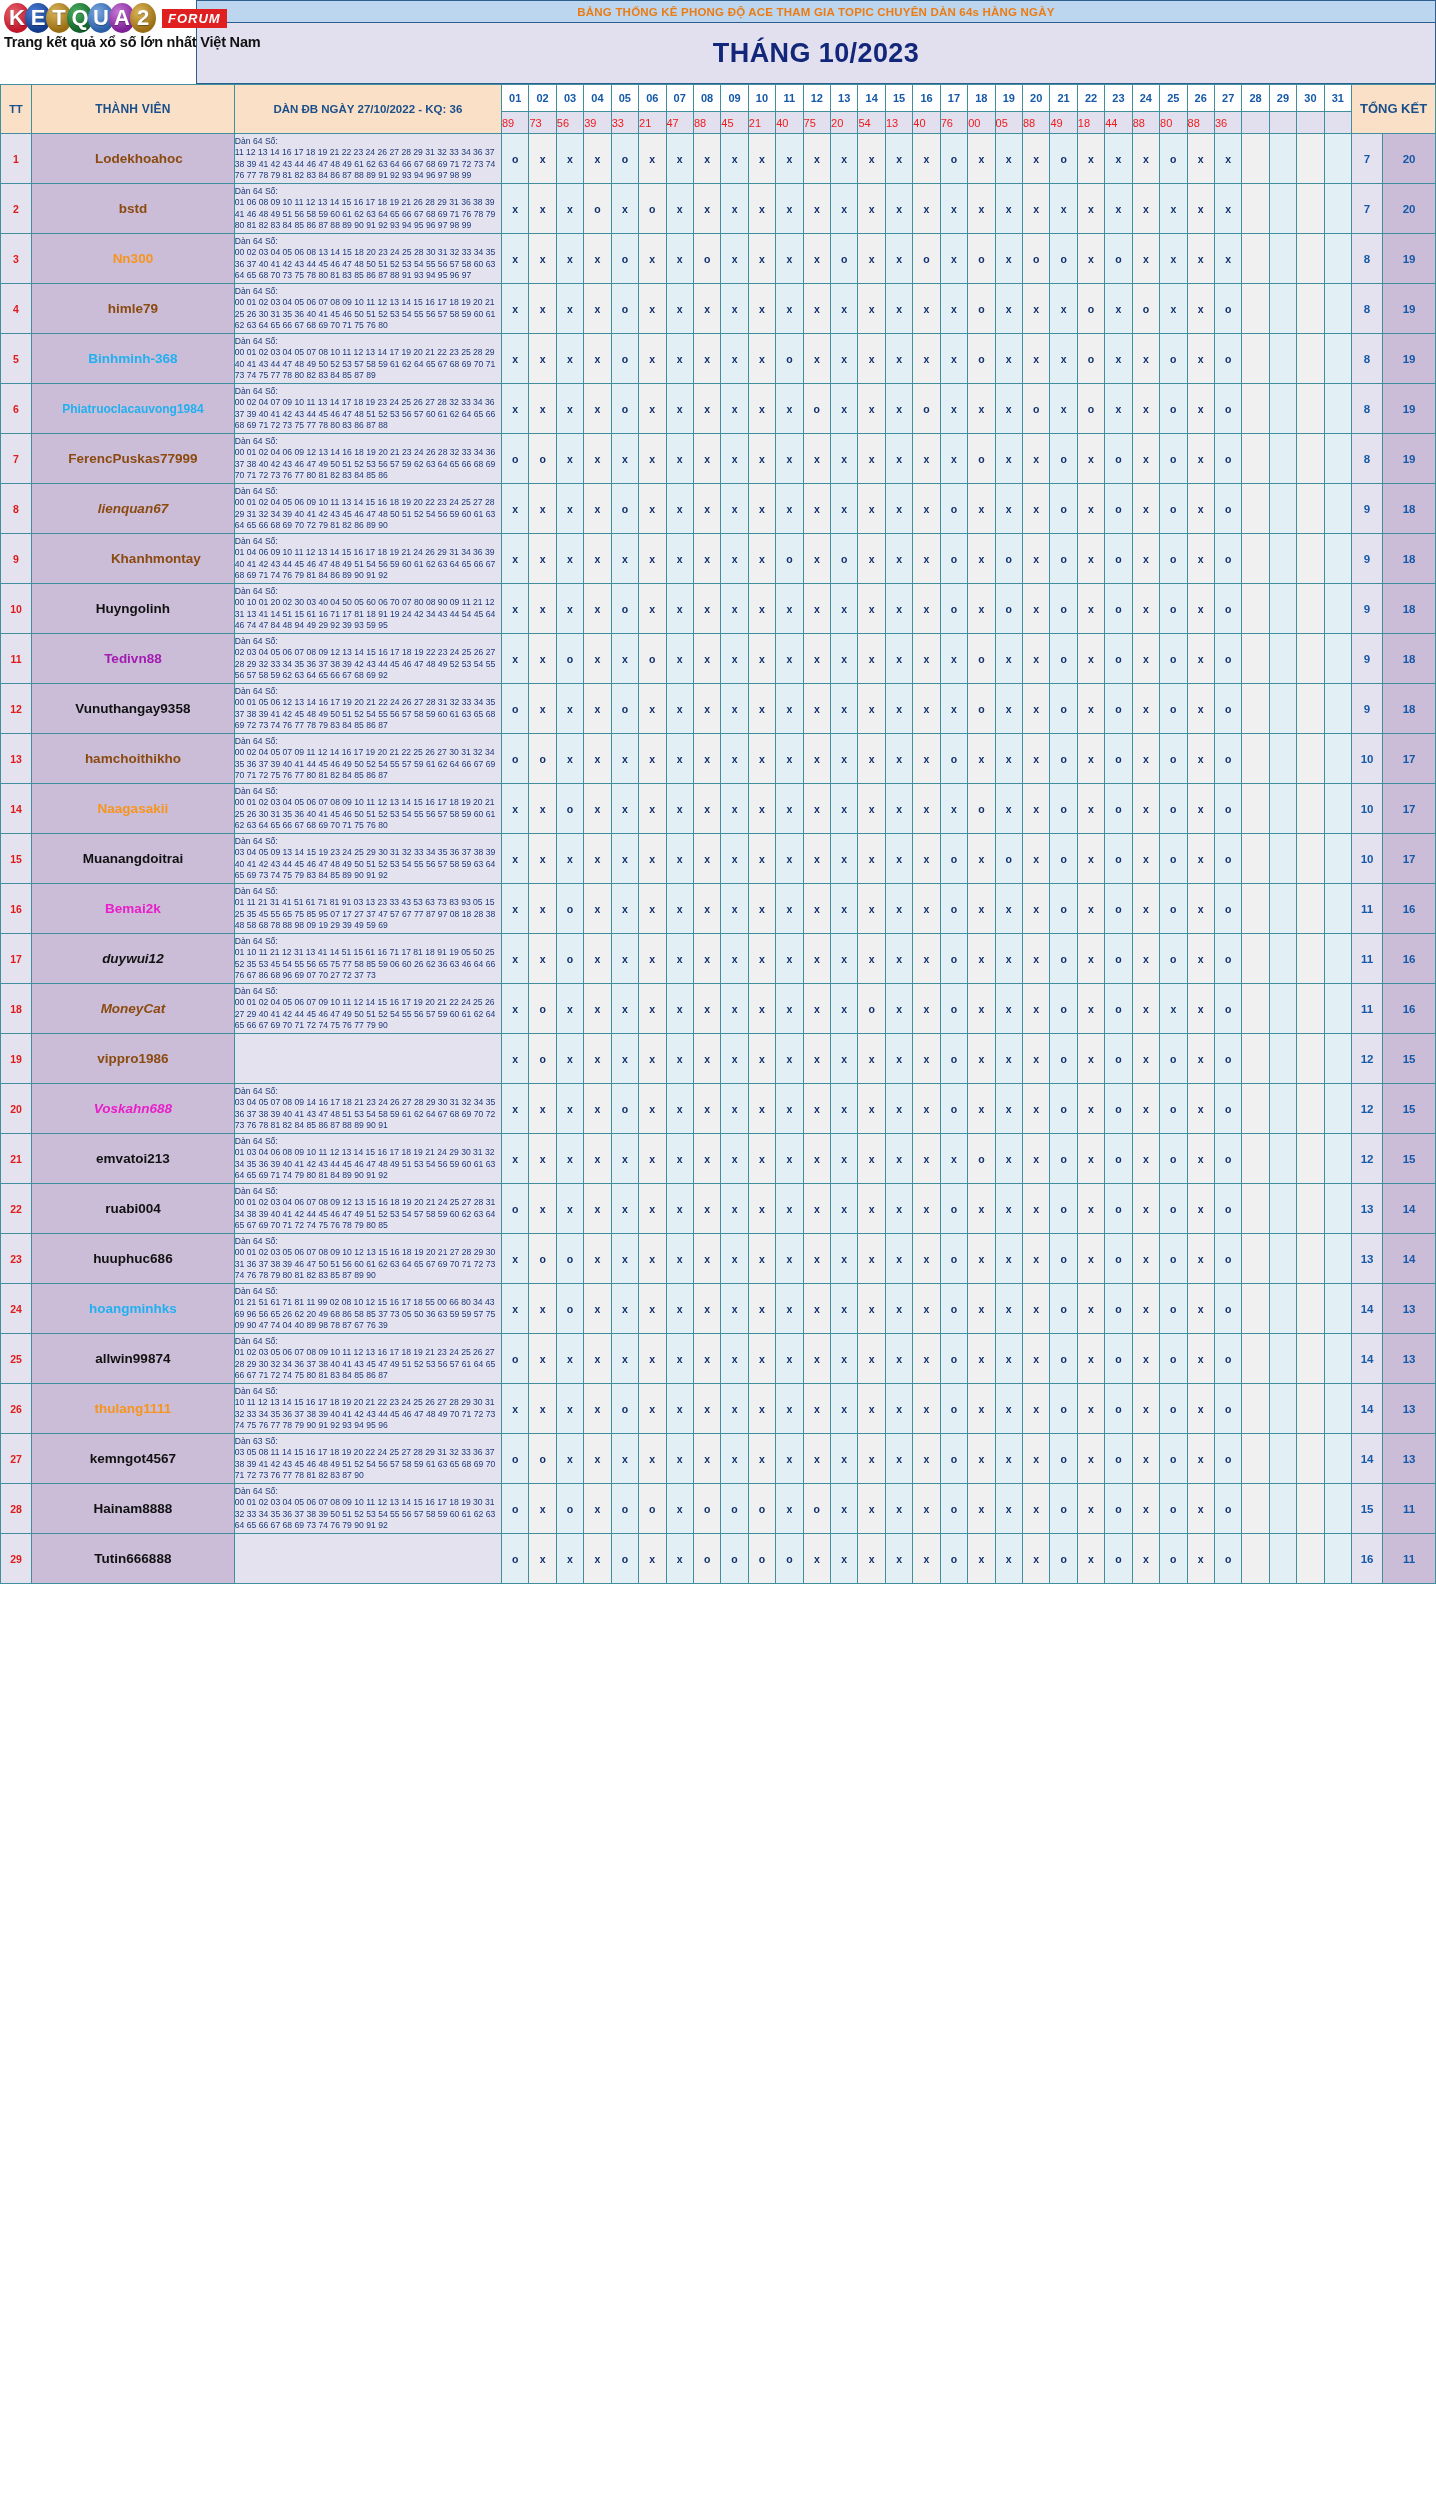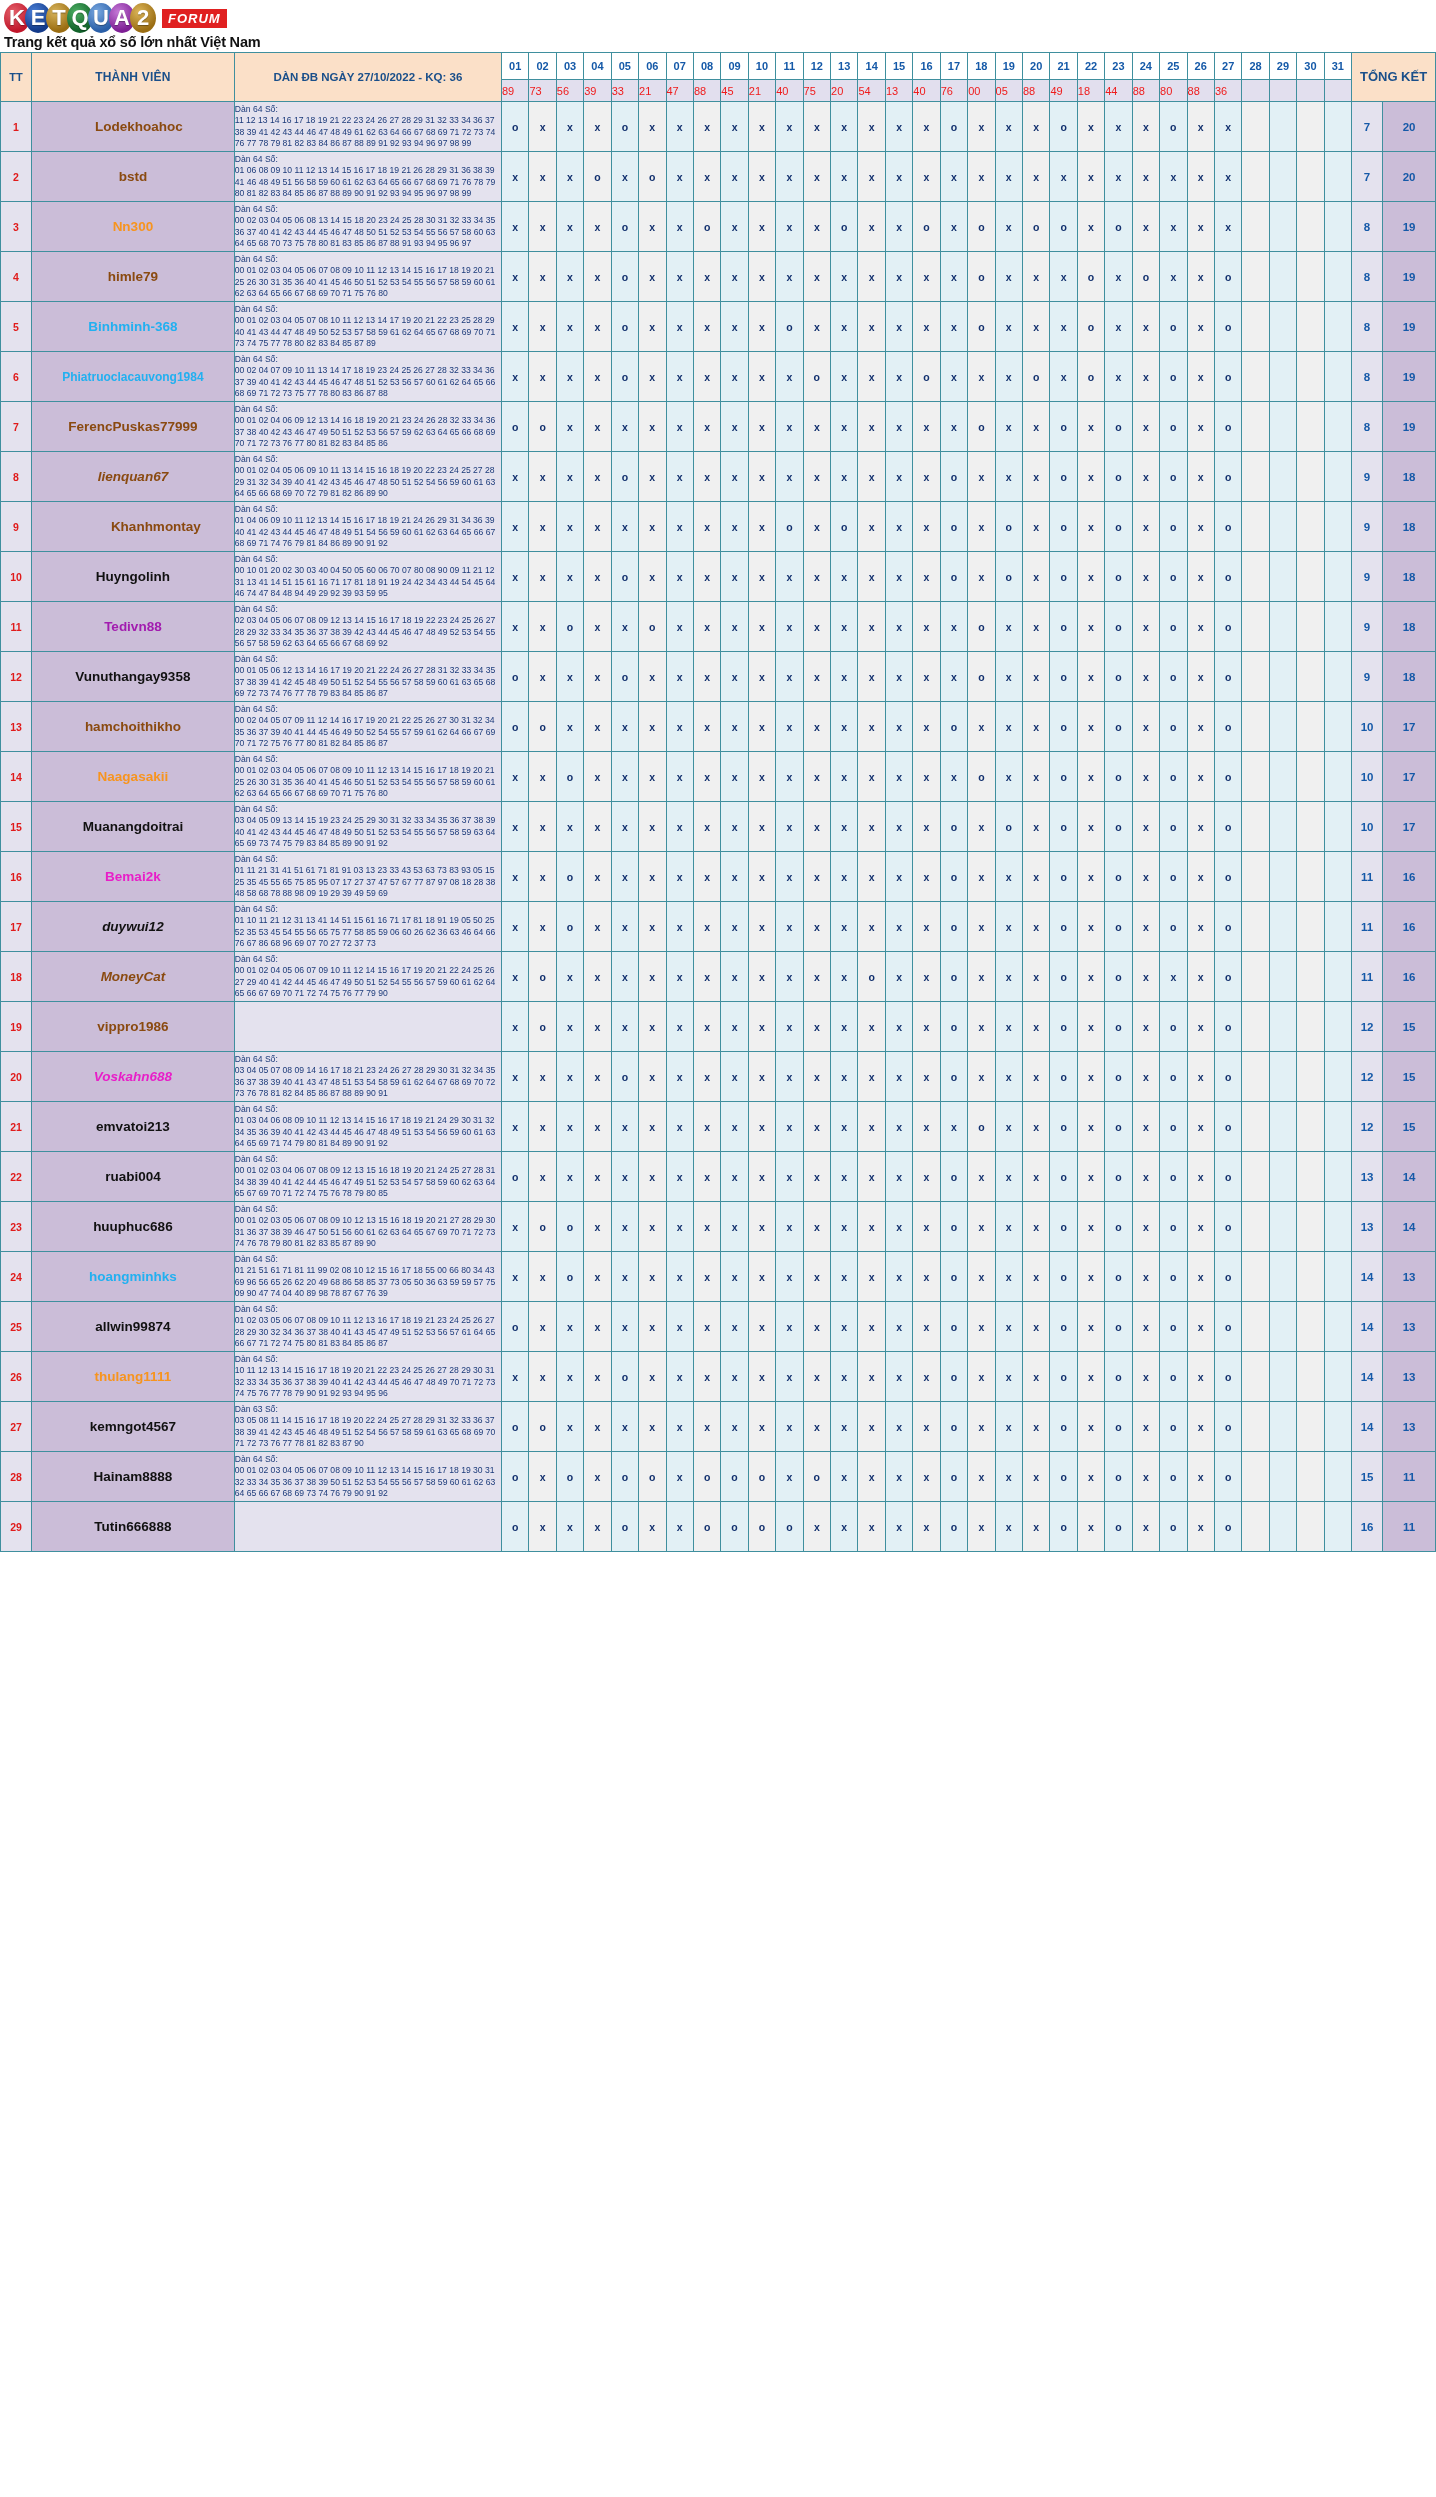--- a/index.html
+++ b/index.html
@@ -134,20 +134,28 @@
             <span>E</span>
             <span>T</span>
             <span>Q</span>
             <span>U</span>
             <span>A</span>
             <span>2</span>
           </span>
         <span class="forum-badge">FORUM</span>
       </div>
       <div class="logo-sub">Trang kết quả xổ số lớn nhất Việt Nam</div>
+    </div>
+    <div class="band-right">
+      <div class="band-blue">
+        <span class="band-blue-txt">BẢNG THỐNG KÊ PHONG ĐỘ ACE THAM GIA TOPIC CHUYÊN DÀN 64s HÀNG NGÀY</span>
+      </div>
+      <div class="band-month">
+        <span class="band-month-txt">THÁNG 10/2023</span>
+      </div>
     </div>
   </div>
 
   <table class="grid">
     <colgroup id="cg">
         <col class="c-tt">
         <col class="c-name">
         <col class="c-dan">
         <col class="c-day">
         <col class="c-day">

